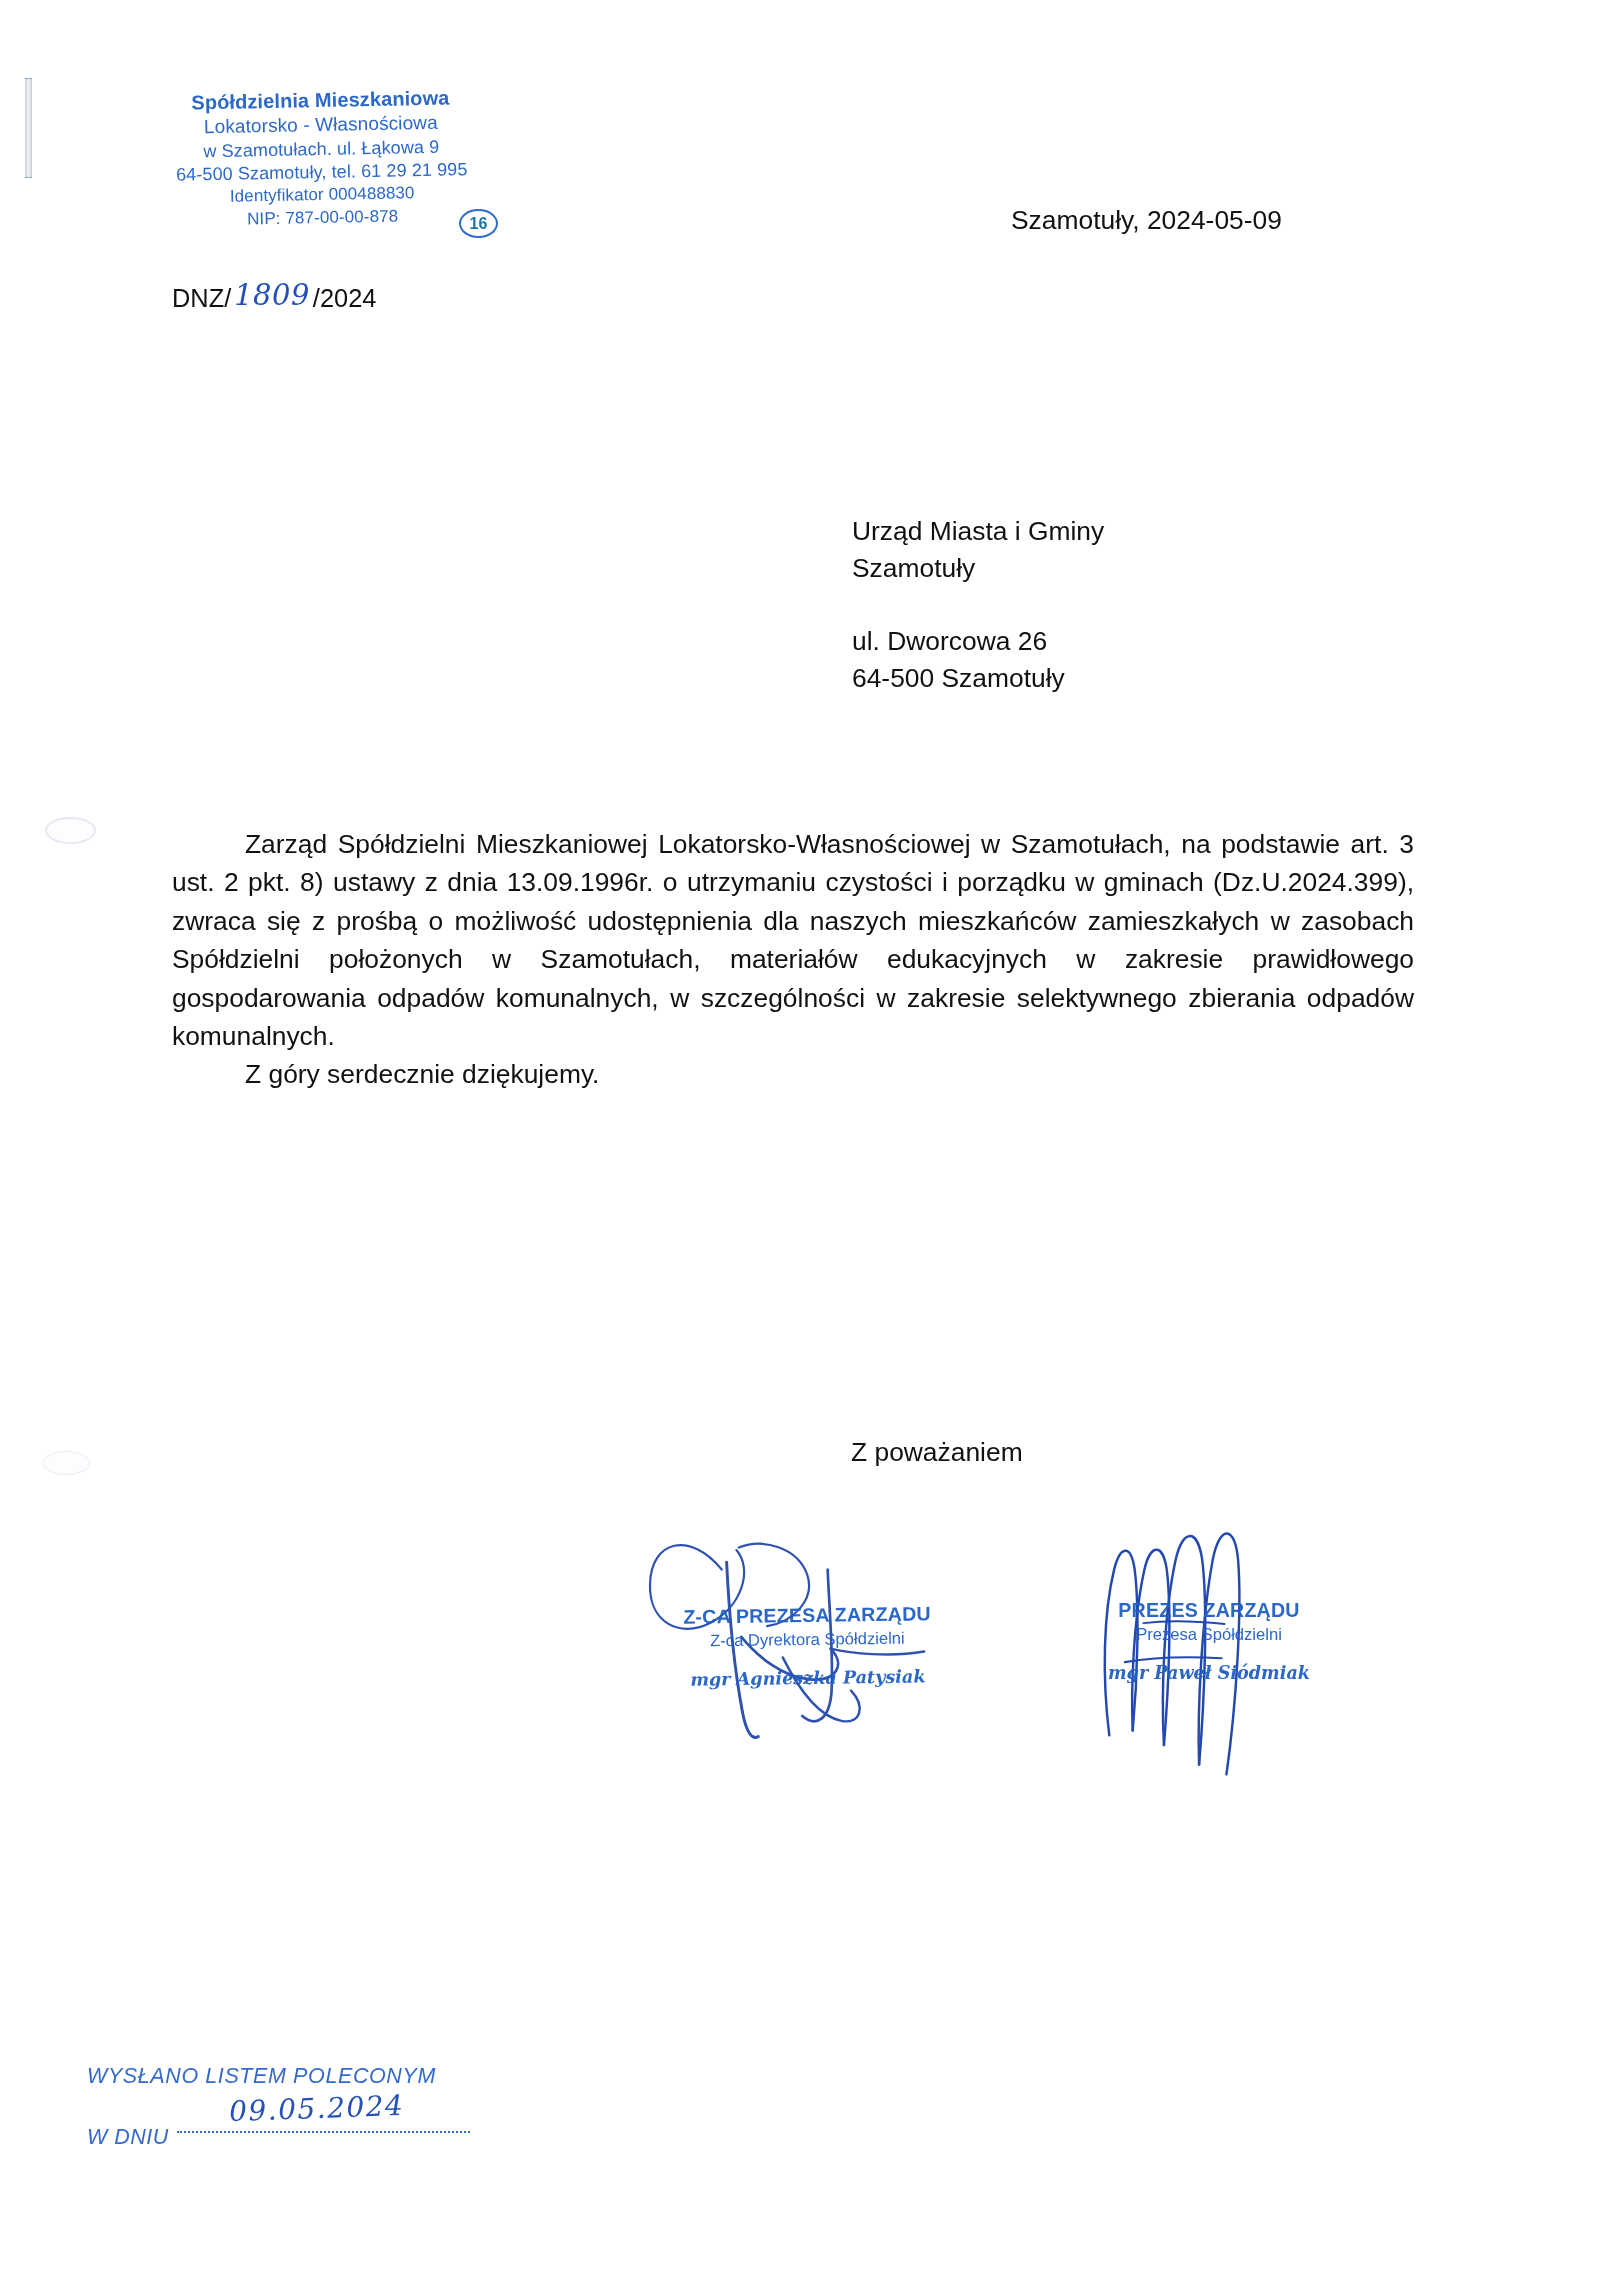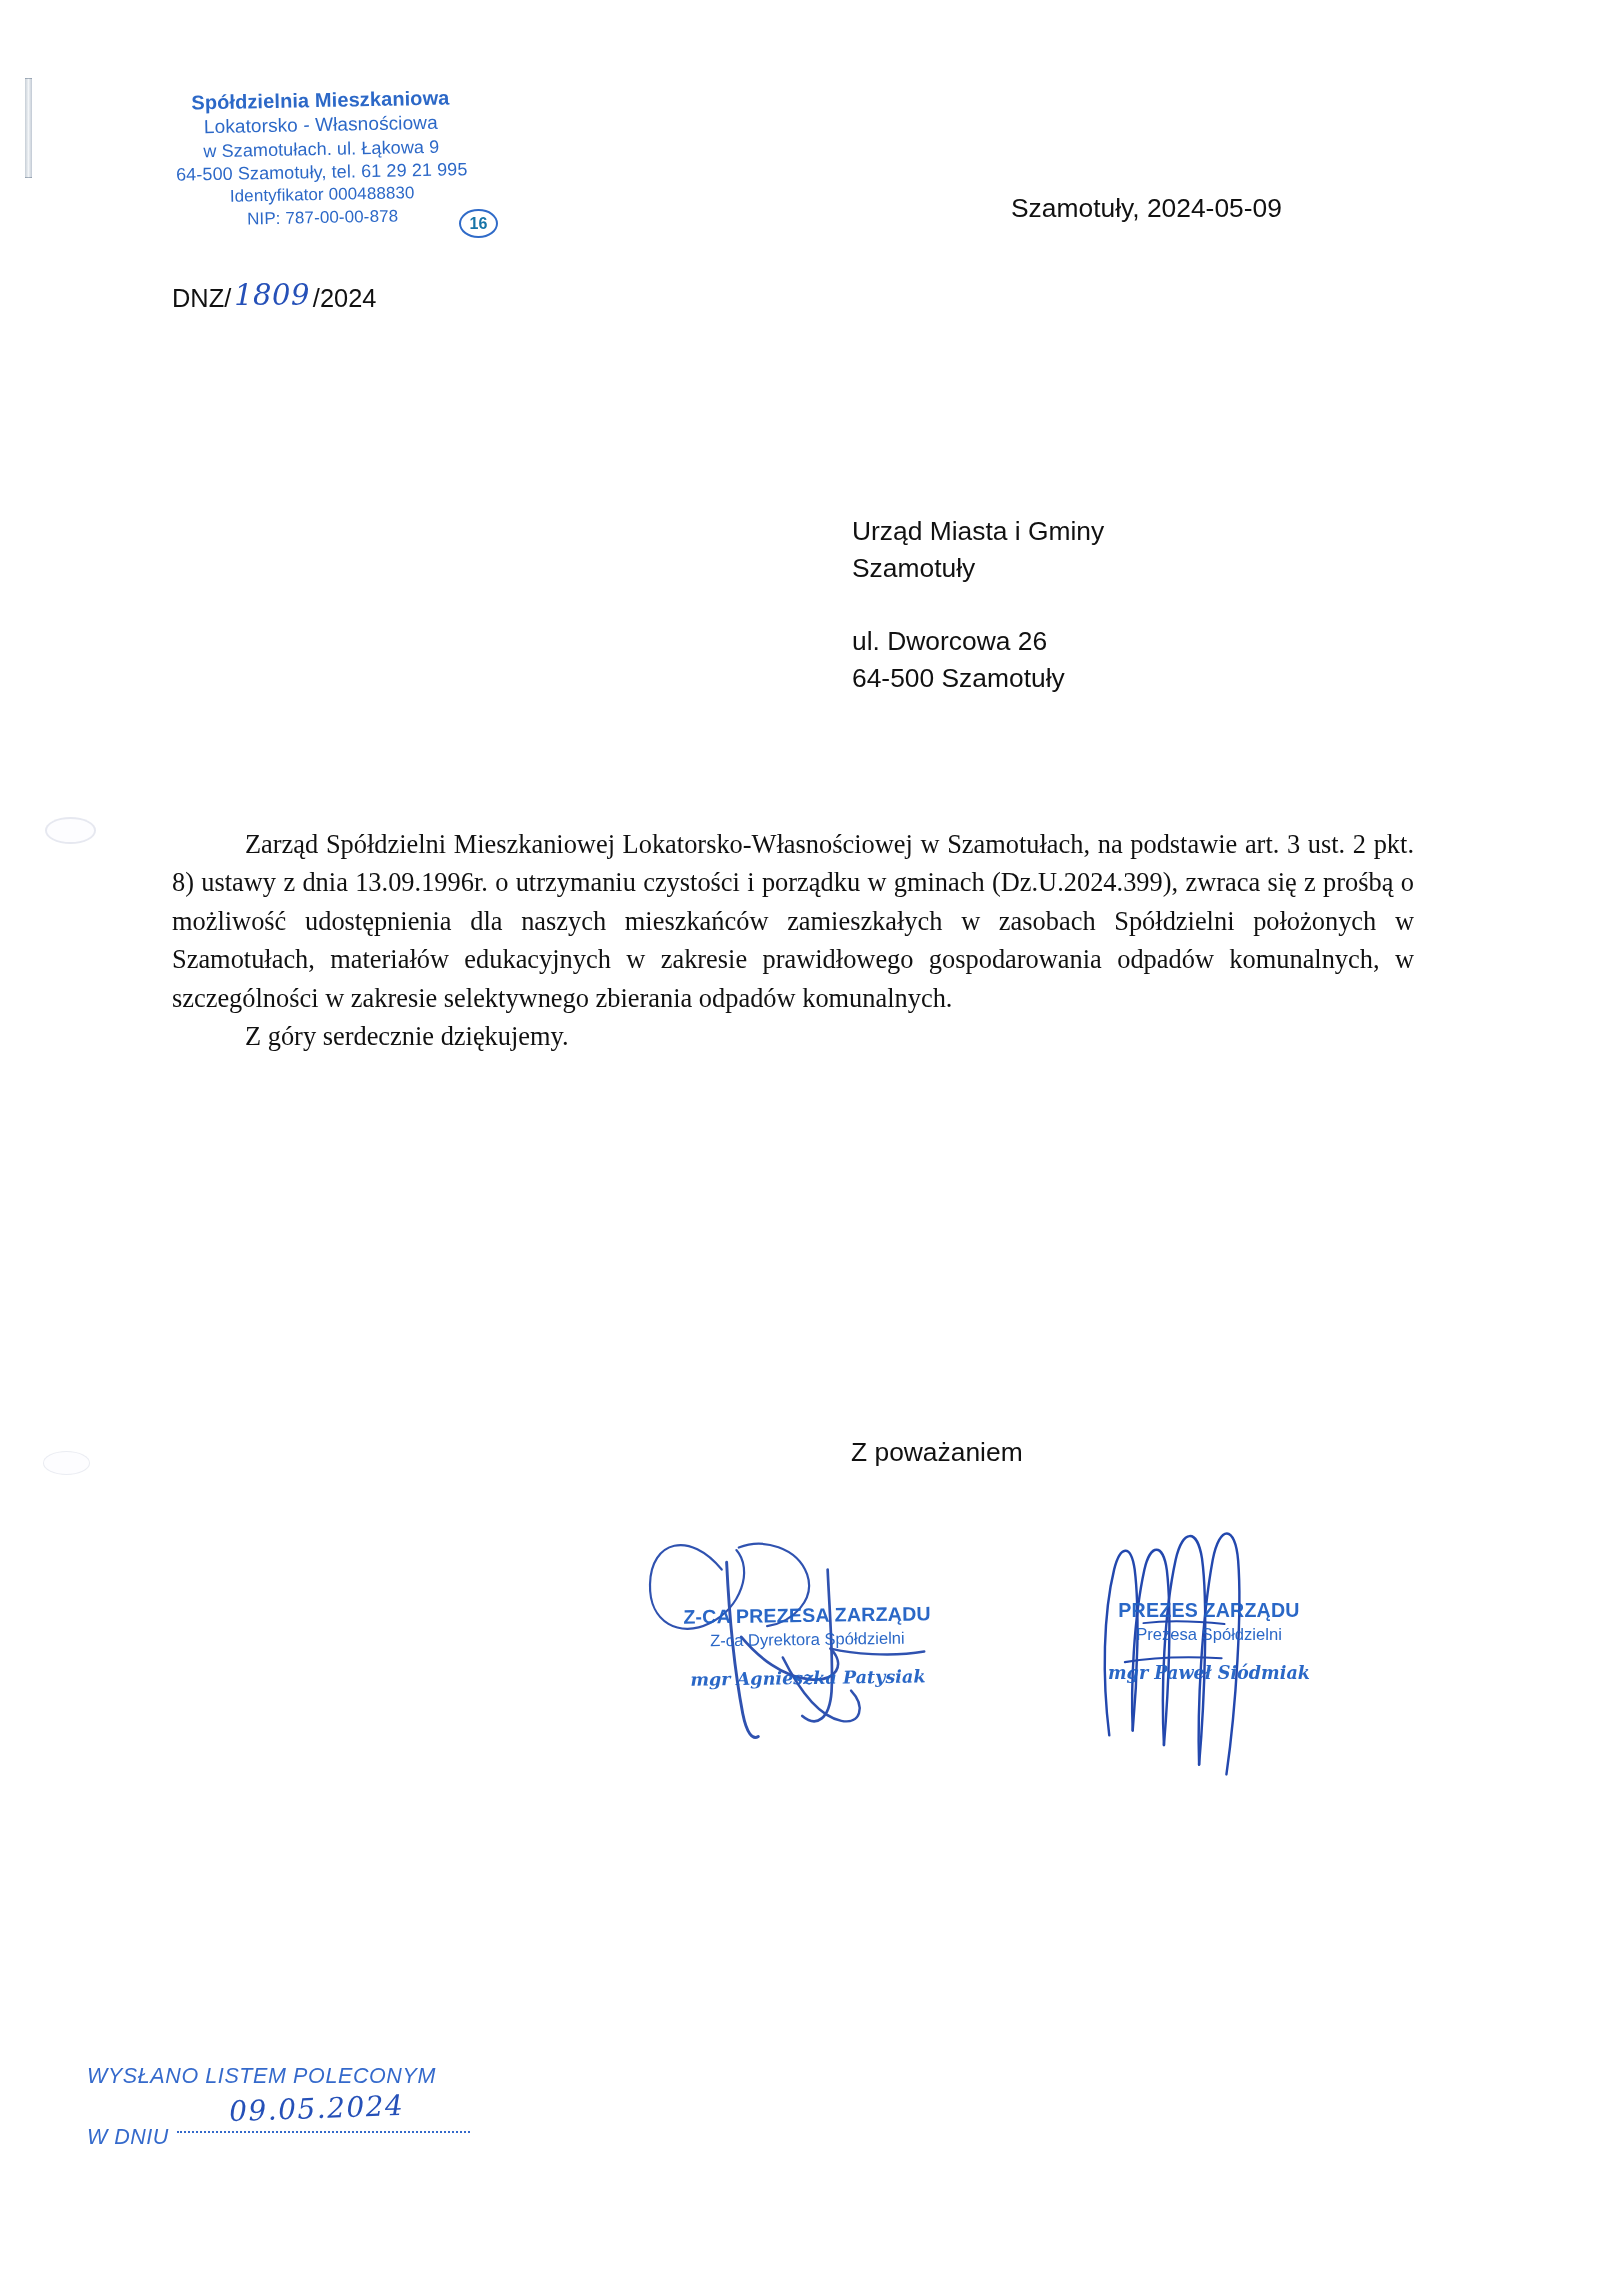--- a/index.html
+++ b/index.html
@@ -91,21 +91,21 @@
     font-style: italic;
     font-size: 29px;
     letter-spacing: 0.5px;
     padding: 0 2.9px;
     position: relative;
     top: -2px;
   }
   .date-line {
     position: absolute;
     left: 1011px;
-    top: 193px;
+    top: 205px;
     font-size: 26.4px;
     white-space: nowrap;
   }
 
   
   .recipient {
     position: absolute;
     left: 852px;
     top: 513px;
     font-size: 26.4px;
@@ -115,21 +115,20 @@
 
   
   .body-block {
     position: absolute;
     left: 172px;
     top: 825px;
     width: 1242px;
     font-size: 26.4px;
     line-height: 1.455;
     text-align: justify;
-    font-family: Liberation Serif, serif;
   }
   .body-block p {
     margin: 0;
     text-indent: 73px;
   }
 
   
   .closing {
     position: absolute;
     left: 851px;

